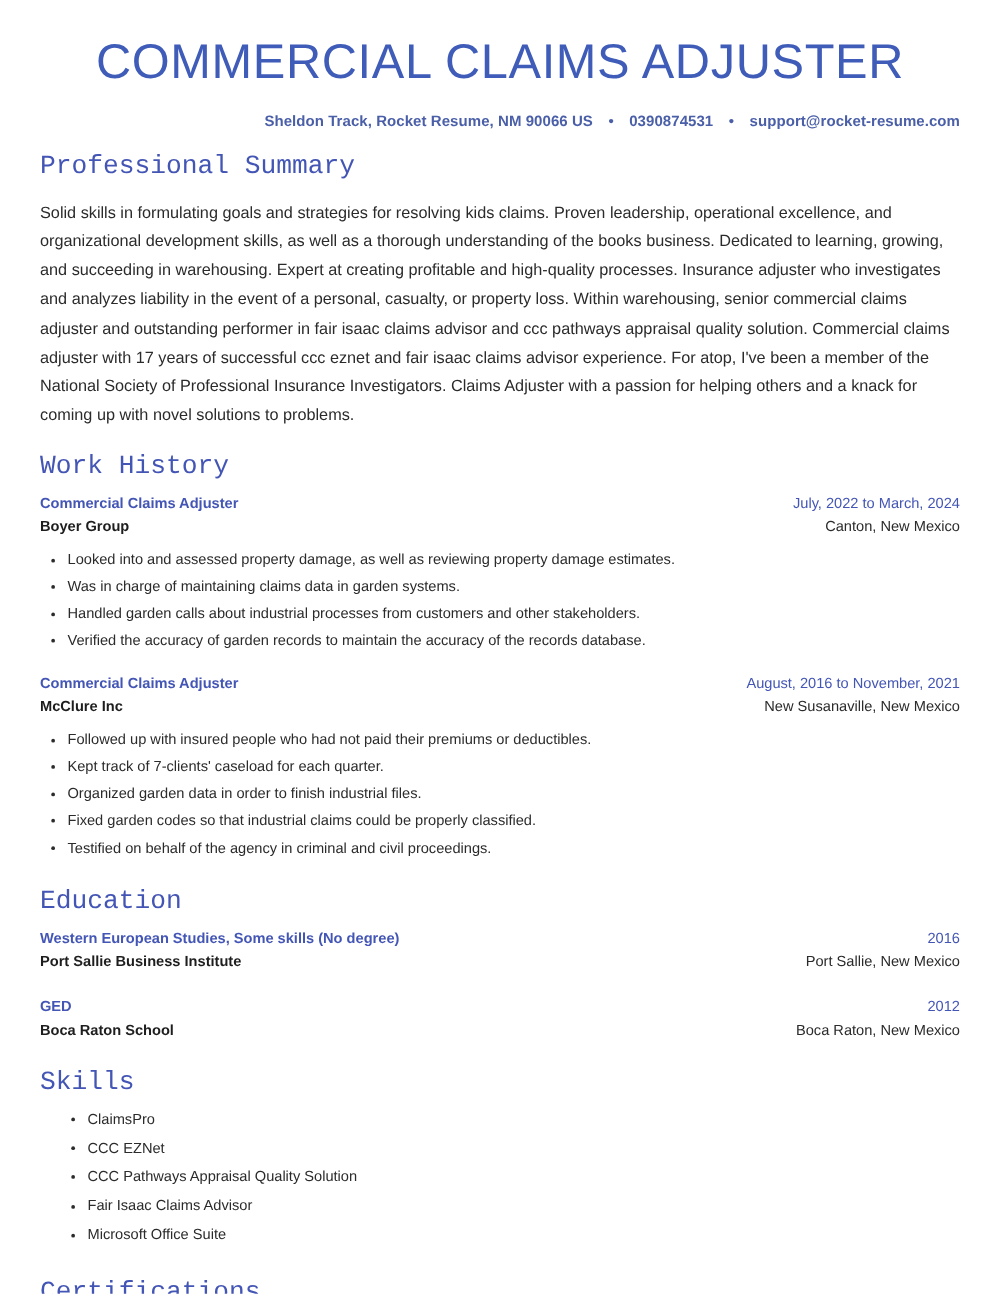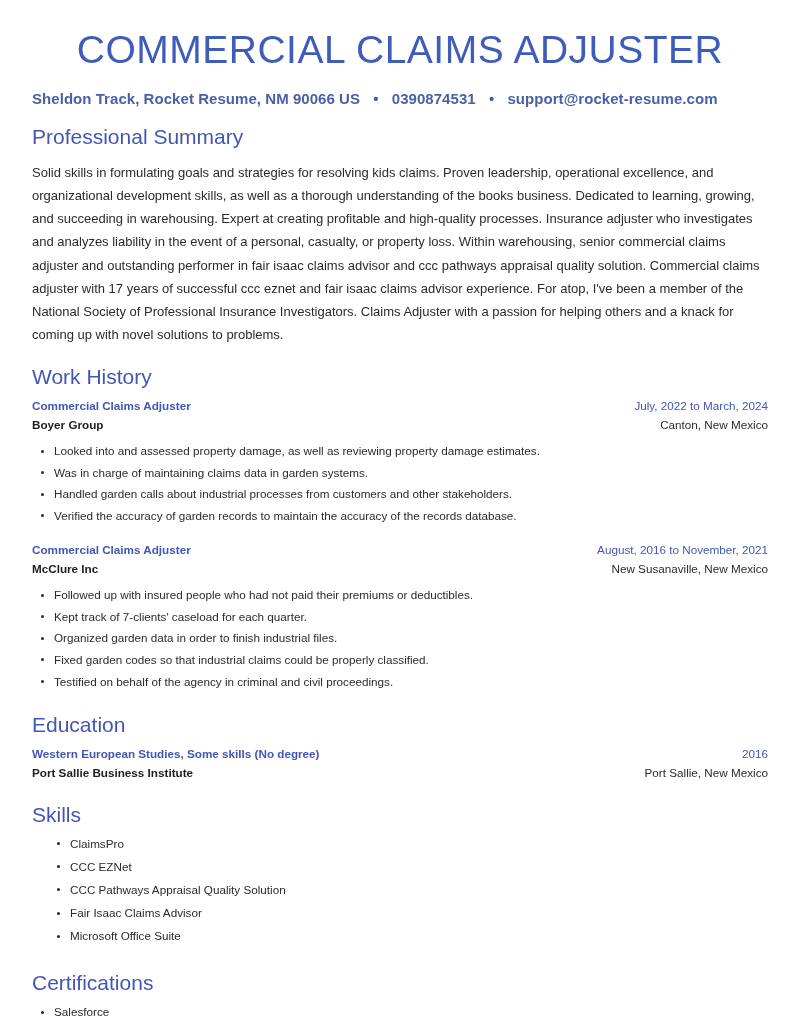--- a/index.html
+++ b/index.html
@@ -31,23 +31,23 @@
     color: #3f5cb9;
     font-size: 39px;
     font-weight: 400;
     letter-spacing: 0.5px;
     line-height: 1;
     margin: 0;
     padding-top: 30px;
     white-space: nowrap;
   }
   .contact-line {
-    text-align: left;
+    text-align: right;
     color: #4a5fa8;
-    font-size: 15px;
+    font-size: 12px;
     font-weight: 700;
     margin-top: 21px;
     letter-spacing: 0.05px;
   }
   .contact-sep {
     display: inline-block;
     padding: 0 9px;
     color: #4a5fa8;
     font-weight: 700;
   }
@@ -55,20 +55,21 @@
   
   .section {
     margin-top: 18px;
   }
   .section-heading {
     color: #4456b5;
     font-size: 21px;
     font-weight: 400;
     line-height: 1.1;
     margin: 0 0 9px 0;
+    font-family: Liberation Mono, monospace;
   }
 
   .summary-text {
     font-size: 13px;
     line-height: 1.78;
     color: #2b2b2b;
     font-weight: 400;
     text-align: left;
   }
 
@@ -228,20 +229,30 @@
       <div class="entry-row">
         <span class="entry-title">Western European Studies, Some skills (No degree)</span>
         <span class="entry-dates">2016</span>
       </div>
       <div class="entry-row">
         <span class="entry-org">Port Sallie Business Institute</span>
         <span class="entry-loc">Port Sallie, New Mexico</span>
       </div>
     </div>
 
+    <div class="entry">
+      <div class="entry-row">
+        <span class="entry-title">GED</span>
+        <span class="entry-dates">2012</span>
+      </div>
+      <div class="entry-row">
+        <span class="entry-org">Boca Raton School</span>
+        <span class="entry-loc">Boca Raton, New Mexico</span>
+      </div>
+    </div>
   </div>
 
   <div class="section section-skills">
     <h2 class="section-heading">Skills</h2>
     <div class="two-col">
       <div class="col">
         <ul class="bullets">
           <li>ClaimsPro</li>
           <li>CCC EZNet</li>
           <li>CCC Pathways Appraisal Quality Solution</li>

